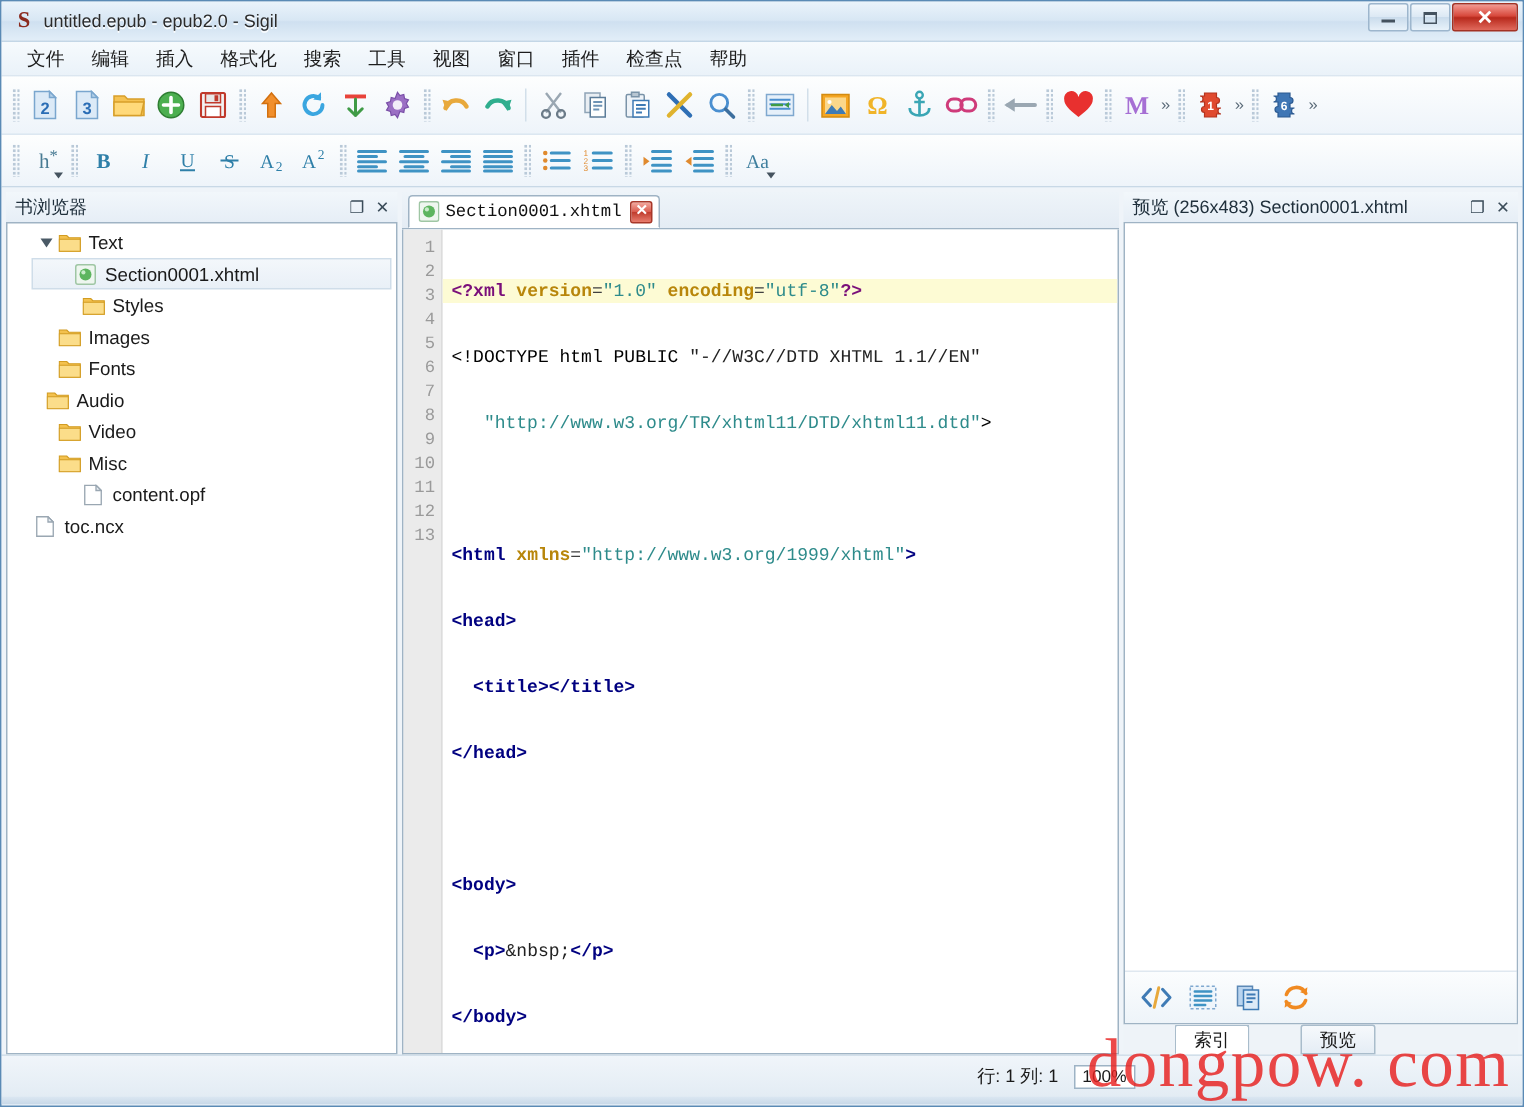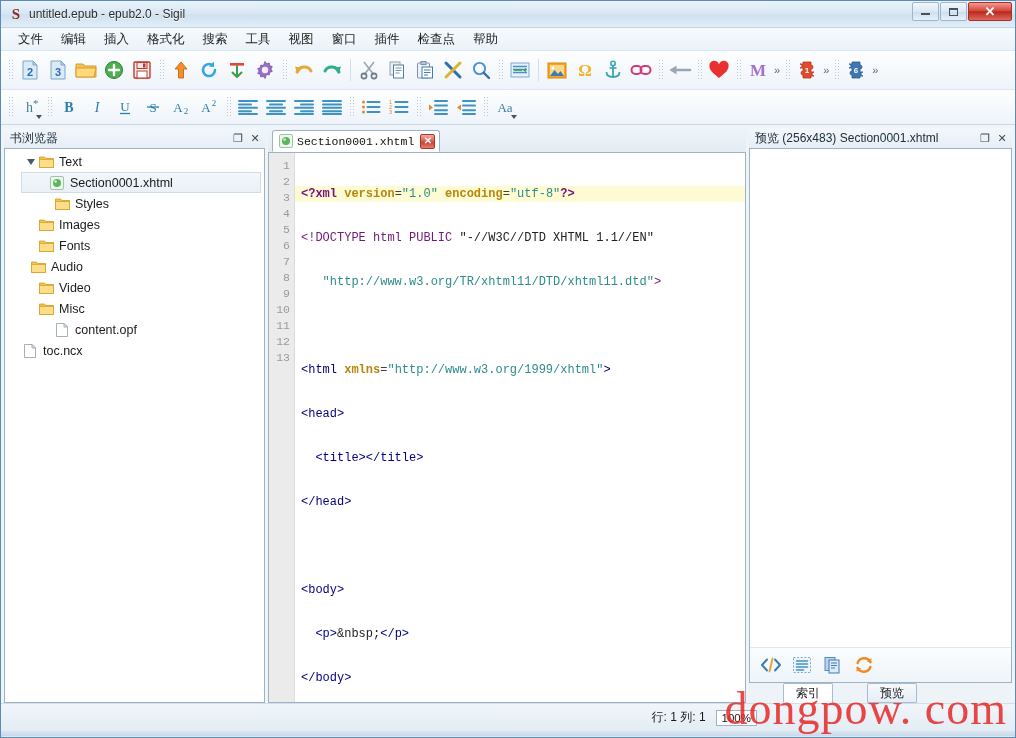--- a/index.html
+++ b/index.html
@@ -255,25 +255,25 @@
     padding-top: 5px;
     padding-left: 6px;
     font-family: "Liberation Mono", monospace;
     font-size: 12px;
     white-space: pre;
     overflow: hidden;
     min-width: 0;
   }
   .cline { height: 16px; line-height: 16px; }
   .cline.hl { background: #fdfbd4; margin-left: -6px; padding-left: 6px; }
-  .k-tag   { color: #000080; font-weight: normal; }
+  .k-tag   { color: #000080; font-weight: bold; }
   .k-attr  { color: #b8860b; font-weight: bold; }
   .k-val   { color: #2e8b8b; }
   .k-txt   { color: #222; }
-  .k-doct  { color: #701a75; }
+  .k-doct  { color: #000000; }
   .k-pi    { color: #7a0f7a; font-weight: bold; }
   .k-punct { color: #404040; }
 
   
   .preview {
     width: 263px; flex: none;
   }
   .prev-body {
     flex: 1;
     background: #fff;

